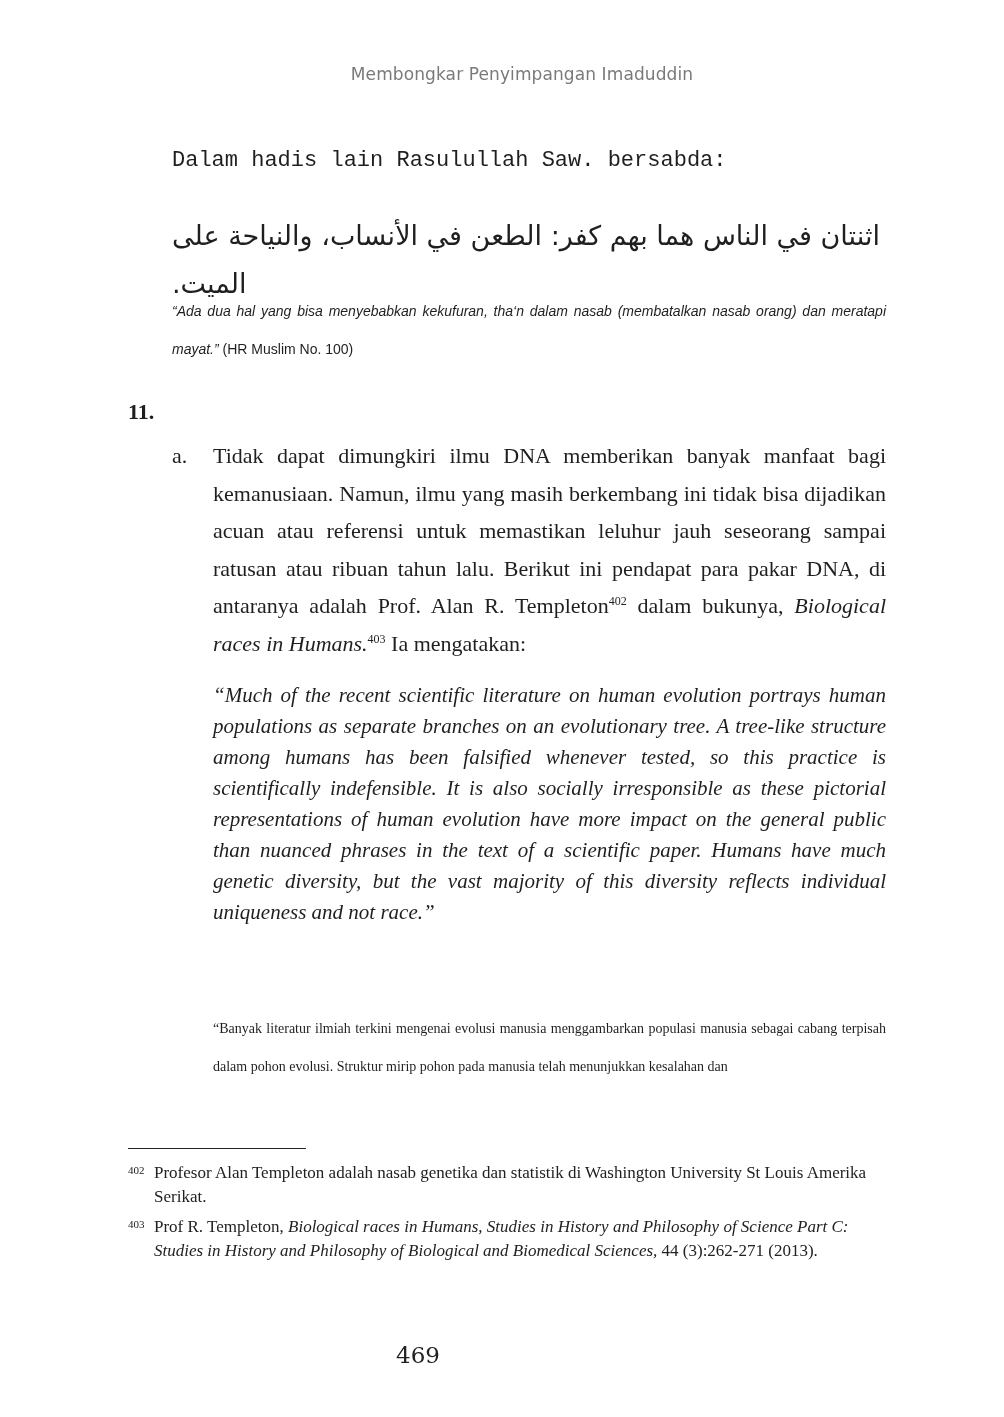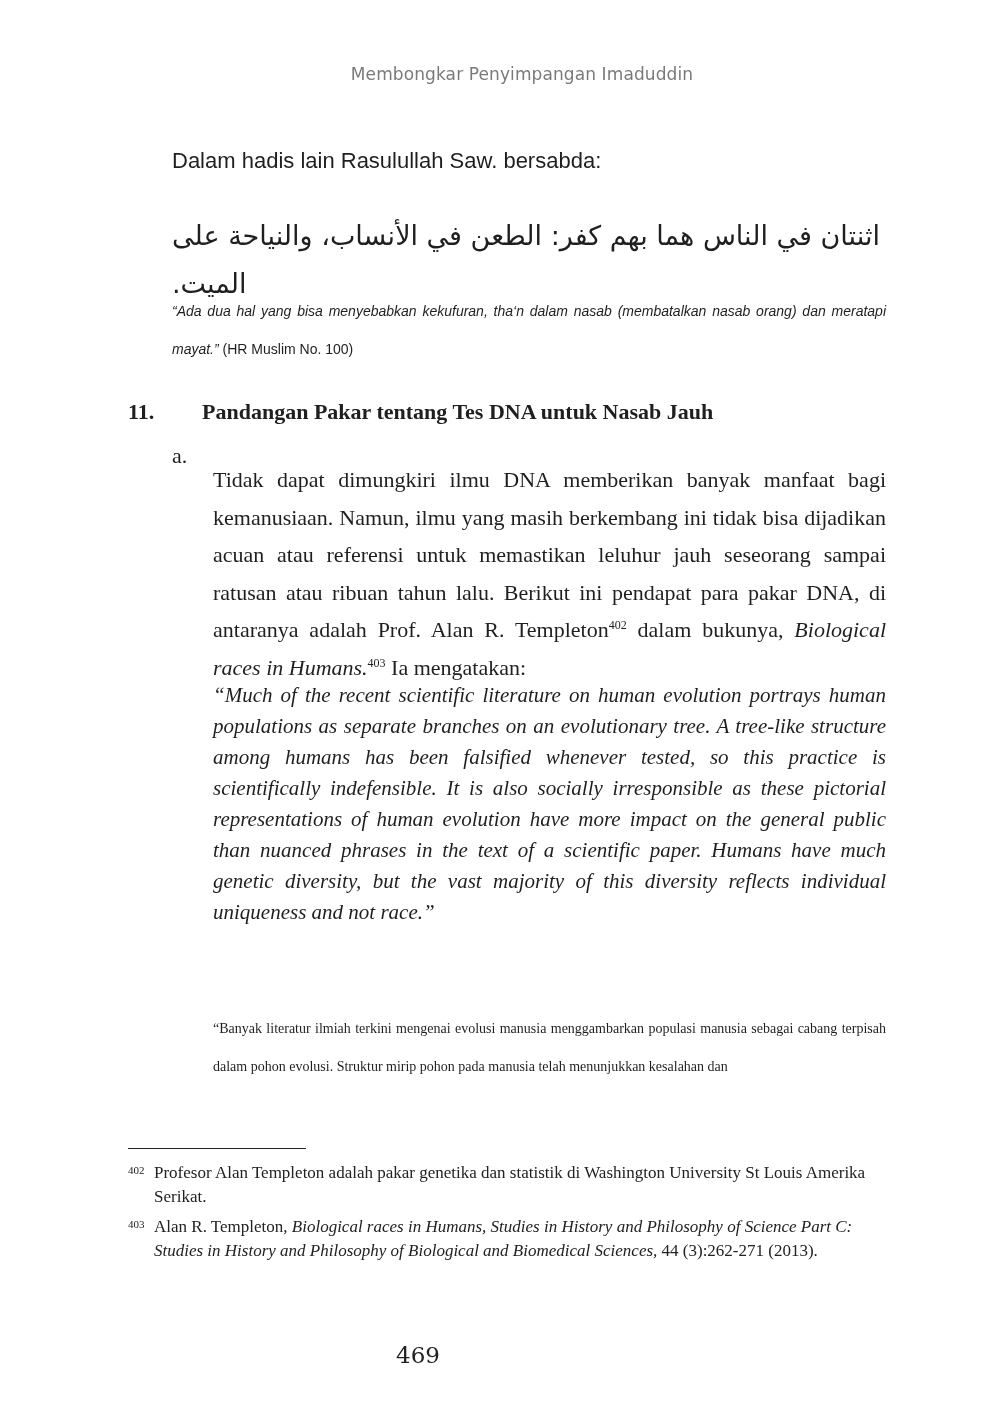--- a/index.html
+++ b/index.html
@@ -29,21 +29,21 @@
   }
   .block {
     position: absolute;
     font-size: 20px;
     line-height: 37.6px;
   }
   .intro {
     top: 142px;
     left: 172px;
     width: 720px;
-    font-family: Liberation Sans, sans-serif;
+    font-family: Liberation Mono, monospace;
     font-size: 22px;
   }
   .arabic {
     top: 212px;
     left: 172px;
     width: 714px;
     text-align: left;
     direction: rtl;
     font-family: "DejaVu Sans", sans-serif;
     font-size: 27px;
@@ -62,35 +62,34 @@
   .section-heading {
     position: absolute;
     top: 393px;
     left: 128px;
     width: 760px;
     font-family: "Liberation Serif", serif;
     font-weight: bold;
     font-size: 22px;
     line-height: 38px;
     display: flex;
-    gap: 30px;
   }
   .section-heading .num { width: 44px; flex: none; }
   .item-a {
     position: absolute;
     top: 437px;
     left: 172px;
     width: 714px;
     display: flex;
     font-family: "Liberation Serif", serif;
     font-size: 22px;
     line-height: 37.6px;
   }
   .item-a .marker { width: 41px; flex: none; }
-  .item-a .body { width: 673px; text-align: justify; margin-top: 24px; }
+  .item-a .body { width: 673px; text-align: justify; }
   .item-a .it { font-style: italic; }
   sup.fn {
     font-size: 12px;
     line-height: 0;
     vertical-align: 8px;
   }
   .quote-en {
     position: absolute;
     top: 680px;
     left: 213px;
@@ -157,37 +156,36 @@
 <div class="running-header">Membongkar Penyimpangan Imaduddin</div>
 
 <div class="block intro">Dalam hadis lain Rasulullah Saw. bersabda:</div>
 
 <div class="block arabic">اثنتان في الناس هما بهم كفر: الطعن في الأنساب، والنياحة على الميت.</div>
 
 <div class="block translation"><span class="it">“Ada dua hal yang bisa menyebabkan kekufuran, tha‘n dalam nasab (membatalkan nasab orang) dan meratapi mayat.”</span><span> (HR Muslim No. 100)</span></div>
 
 <div class="section-heading">
   <span class="num">11.</span>
-  <span>Pandangan Pakar tentang Tes DNA untuk Nasab Jauh</span>
 </div>
 
 <div class="item-a">
   <span class="marker">a.</span>
   <div class="body"><span>Tidak dapat dimungkiri ilmu DNA memberikan banyak manfaat bagi kemanusiaan. Namun, ilmu yang masih berkembang ini tidak bisa dijadikan acuan atau referensi untuk memastikan leluhur jauh seseorang sampai ratusan atau ribuan tahun lalu. Berikut ini pendapat para pakar DNA, di antaranya adalah Prof. Alan R. Templeton</span><sup class="fn">402</sup><span> dalam bukunya, </span><span class="it">Biological races in Humans.</span><sup class="fn">403</sup><span> Ia mengatakan:</span></div>
 </div>
 
 <div class="quote-en">“Much of the recent scientific literature on human evolution portrays human populations as separate branches on an evolutionary tree. A tree-like structure among humans has been falsified whenever tested, so this practice is scientifically indefensible. It is also socially irresponsible as these pictorial representations of human evolution have more impact on the general public than nuanced phrases in the text of a scientific paper. Humans have much genetic diversity, but the vast majority of this diversity reflects individual uniqueness and not race.”</div>
 
 <div class="quote-id">“Banyak literatur ilmiah terkini mengenai evolusi manusia menggambarkan populasi manusia sebagai cabang terpisah dalam pohon evolusi. Struktur mirip pohon pada manusia telah menunjukkan kesalahan dan</div>
 
 <div class="fn-rule"></div>
 
 <div class="footnote fn-402">
   <span class="fn-num">402</span>
-  <span class="fn-text">Profesor Alan Templeton adalah pakar genetika dan statistik di Washington University St Louis Amerika Serikat.</span>
+  <span class="fn-text">Profesor Alan Templeton adalah nasab genetika dan statistik di Washington University St Louis Amerika Serikat.</span>
 </div>
 
 <div class="footnote fn-403">
   <span class="fn-num">403</span>
-  <span class="fn-text"><span>Alan R. Templeton, </span><span class="it">Biological races in Humans, Studies in History and Philosophy of Science Part C: Studies in History and Philosophy of Biological and Biomedical Sciences,</span><span> 44 (3):262-271 (2013).</span></span>
+  <span class="fn-text"><span>Prof R. Templeton, </span><span class="it">Biological races in Humans, Studies in History and Philosophy of Science Part C: Studies in History and Philosophy of Biological and Biomedical Sciences,</span><span> 44 (3):262-271 (2013).</span></span>
 </div>
 
 <div class="page-number">469</div>
 
 </body></html>

